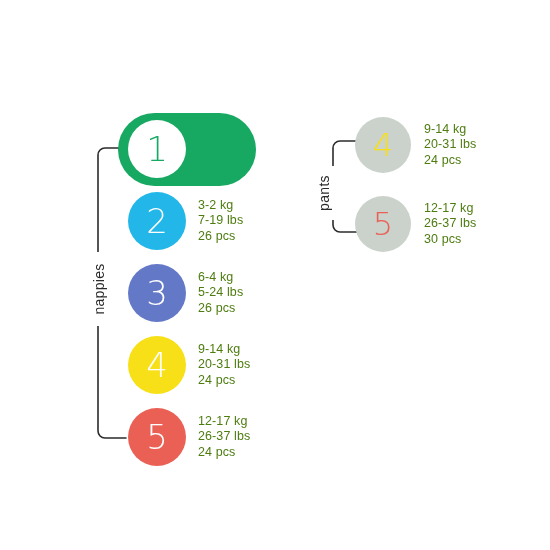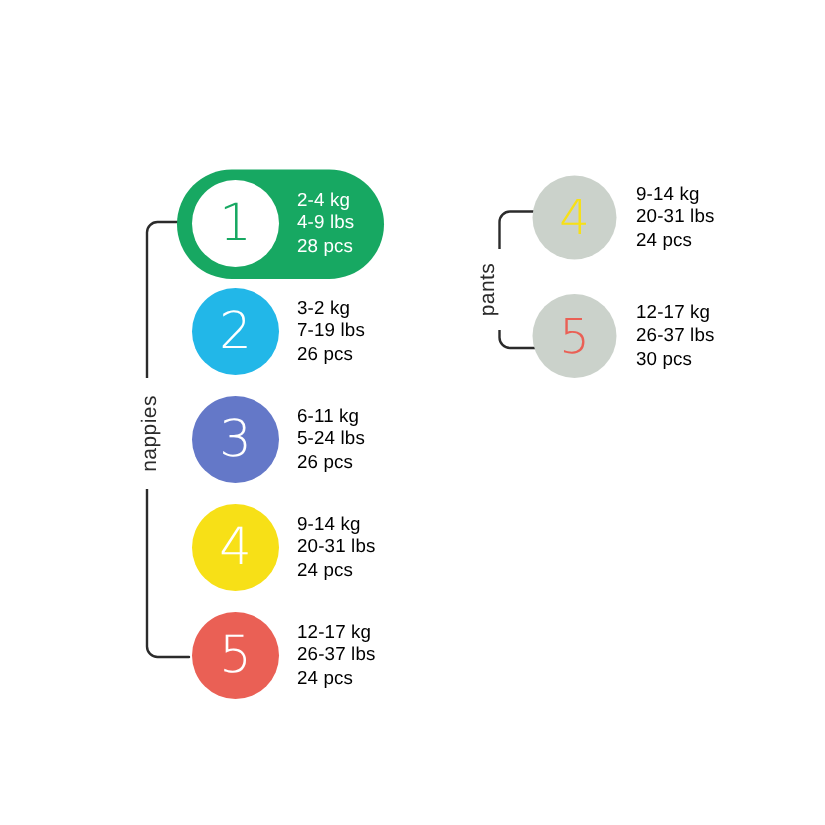--- a/index.html
+++ b/index.html
@@ -81,21 +81,21 @@
   .specs {
     margin-left: 12px;
     line-height: 1.22;
     white-space: nowrap;
   }
   .specs .line {
     display: block;
     font-size: 12.5px;
     font-weight: 400;
     letter-spacing: 0.1px;
-    color: #000000;
+    color: #4d7c0f;
   }
   .specs.on-pill .line {
     color: #ffffff;
   }
   .pants .specs {
     margin-left: 13px;
   }
 
   
   .bracket {
@@ -151,44 +151,39 @@
     </div>
 
     <div class="cat-label nappies-label">nappies</div>
 
     <div class="pill"></div>
 
     <div class="row" style="left:128px; top:120px;">
       <div class="badge" style="background:#ffffff;">
         <span class="badge-num" style="color:#17A862;">1</span>
       </div>
-      <div class="specs on-pill">
-        <span class="line">2-4 kg</span>
-        <span class="line">4-9 lbs</span>
-        <span class="line">28 pcs</span>
-      </div>
     </div>
 
     <div class="row" style="left:128px; top:192px;">
       <div class="badge" style="background:#22B7E8;">
         <span class="badge-num" style="color:#ffffff;">2</span>
       </div>
       <div class="specs">
         <span class="line">3-2 kg</span>
         <span class="line">7-19 lbs</span>
         <span class="line">26 pcs</span>
       </div>
     </div>
 
     <div class="row" style="left:128px; top:264px;">
       <div class="badge" style="background:#6478C8;">
         <span class="badge-num" style="color:#ffffff;">3</span>
       </div>
       <div class="specs">
-        <span class="line">6-11 kg</span>
+        <span class="line">6-4 kg</span>
         <span class="line">5-24 lbs</span>
         <span class="line">26 pcs</span>
       </div>
     </div>
 
     <div class="row" style="left:128px; top:336px;">
       <div class="badge" style="background:#F7E017;">
         <span class="badge-num" style="color:#ffffff;">4</span>
       </div>
       <div class="specs">

